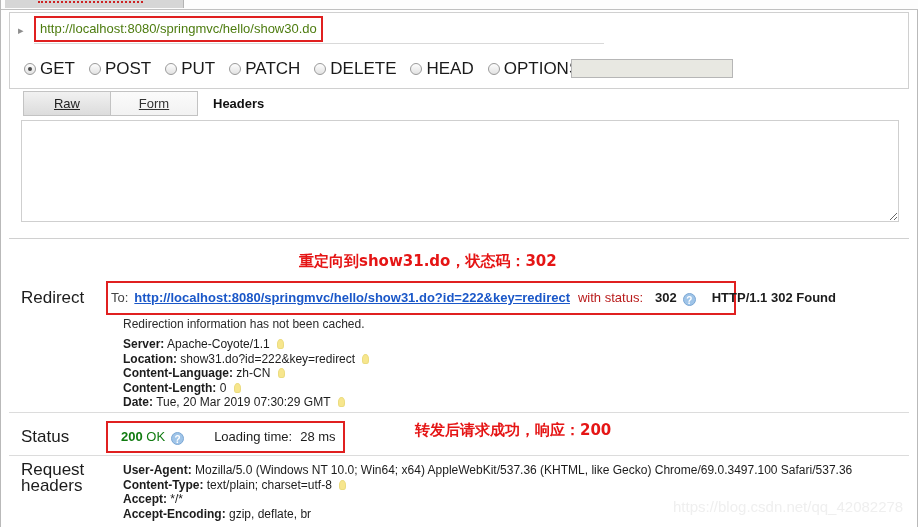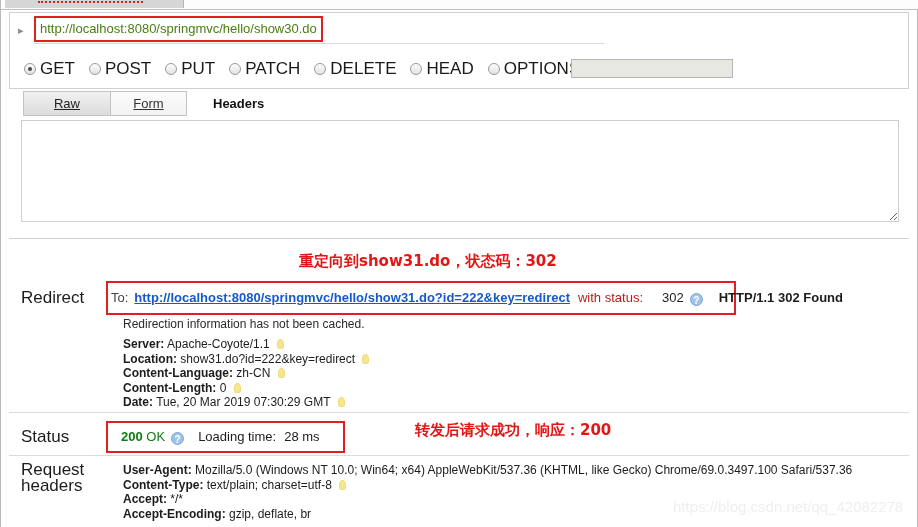--- a/index.html
+++ b/index.html
@@ -152,21 +152,21 @@
     line-height: 23px;
     cursor: default;
     text-decoration: underline;
   }
   .seg-raw {
     left: 22px; width: 88px;
     background: linear-gradient(#f1f1f1, #dcdcdc);
     font-weight: normal;
   }
   .seg-form {
-    left: 109px; width: 77px;
+    left: 109px; width: 88px;
     background: linear-gradient(#fbfbfb, #f2f2f2);
     color: #333;
   }
   .seg-headers {
     position: absolute;
     left: 212px; top: 91px;
     height: 25px;
     line-height: 25px;
     font-size: 13px;
     font-weight: bold;
@@ -214,21 +214,21 @@
     color: #1c1c1c;
     white-space: nowrap;
   }
   .redirect-line .to-label { color: #444; }
   .redirect-url {
     color: #1a57c8;
     font-weight: bold;
     margin-left: 6px;
   }
   .with-status { margin-left: 8px; color: #b91c1c; }
-  .status-code-302 { font-weight: normal; margin-left: 19px; }
+  .status-code-302 { font-weight: bold; margin-left: 12px; }
   .http-found { font-weight: bold; margin-left: 10px; }
 
   .help-icon {
     display: inline-block;
     width: 13px; height: 13px;
     border-radius: 50%;
     background: #9fc4e8;
     border: 1px solid #7ba7d4;
     color: #fff;
     font-size: 10px;
@@ -284,21 +284,21 @@
     background: #fff;
   }
   .status-line {
     position: absolute;
     left: 120px; top: 429px;
     font-size: 13px;
     white-space: nowrap;
   }
   .code-200 { color: #107b10; font-weight: bold; }
   .code-ok { color: #107b10; }
-  .loading-label { color: #1c1c1c; margin-left: 8px; }
+  .loading-label { color: #1c1c1c; margin-left: 24px; }
   .loading-value { color: #1c1c1c; margin-left: 8px; }
 
   .req-hdr-list {
     position: absolute;
     left: 122px; top: 463px;
     font-size: 12px;
     line-height: 14.6px;
     color: #1c1c1c;
     white-space: nowrap;
   }

